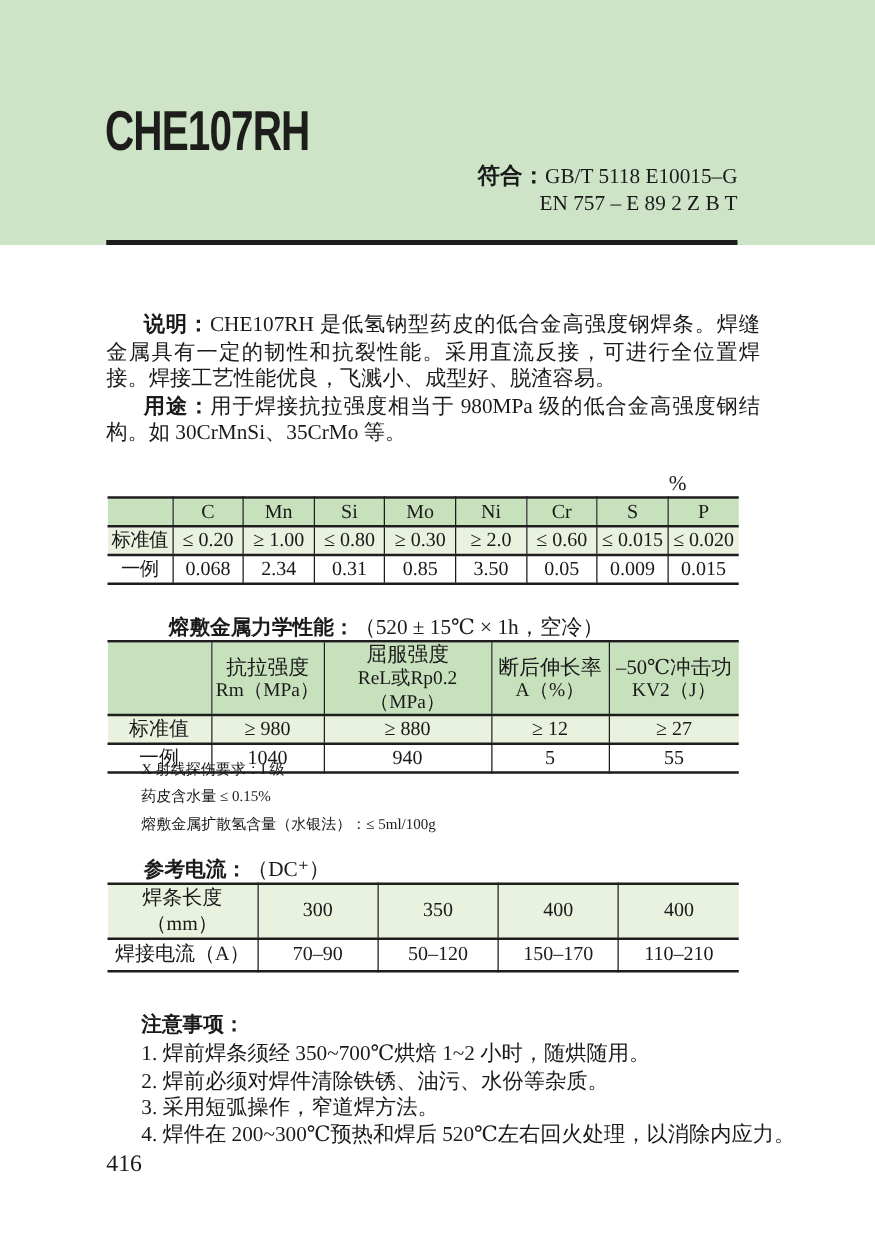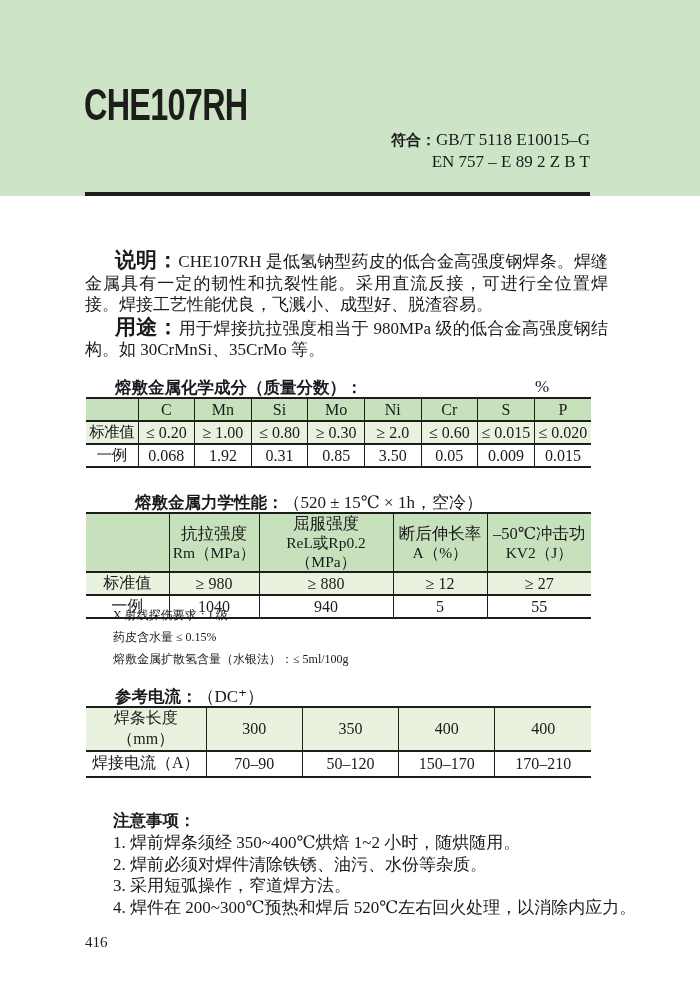--- a/index.html
+++ b/index.html
@@ -26,27 +26,27 @@
     position:absolute;left:84px;top:82px;
     font-family:"Liberation Sans","DejaVu Sans",sans-serif;
     font-weight:700;font-size:45px;line-height:45px;letter-spacing:-1px;
     color:#1d1d1b;
     transform:scaleX(0.72);transform-origin:left top;white-space:nowrap;
   }
   .conform{
     position:absolute;right:110px;top:129px;
     text-align:right;font-size:17px;line-height:22px;white-space:nowrap;
   }
-  .conform .heiti{font-size:15px;}
+  .conform .heiti{font-size:18px;}
   .rule{position:absolute;left:85px;top:192px;width:505px;height:4px;background:var(--rule-black);}
 
   
   .intro{position:absolute;left:85px;top:249px;width:523px;font-size:17px;line-height:21.6px;text-align:justify;}
   .intro p{text-indent:30px;}
-  .intro .heiti{font-size:21px;}
+  .intro .heiti{font-size:17px;}
 
   
   .sect-line{position:absolute;font-size:17px;line-height:20px;white-space:nowrap;}
   .sect-line .heiti{font-size:16.5px;}
   .unit{position:absolute;left:450px;top:0;font-size:17px;}
 
   
   table.dt{position:absolute;border-collapse:collapse;table-layout:fixed;font-size:16px;}
   .dt tr{border-top:2px solid var(--rule-black);}
   .dt{border-bottom:2.5px solid var(--rule-black);}
@@ -70,40 +70,39 @@
   .mech .h2l div{line-height:19px;font-size:16.5px;}
   .mech .h2l div:last-child{font-size:15.5px;}
 
   .curr{left:86px;top:706px;width:505px;font-size:16.5px;}
   .curr tr{height:25.5px;}
 
   .mech-notes{position:absolute;left:113px;top:604px;font-size:12px;line-height:22px;white-space:nowrap;}
   .notes{position:absolute;left:113px;top:810px;font-size:17px;line-height:21.8px;white-space:nowrap;}
   .notes .heiti{font-size:16.5px;}
 
-  .pagenum{position:absolute;left:85px;top:921px;font-size:15px;margin-top:13px;}
+  .pagenum{position:absolute;left:85px;top:921px;font-size:19px;}
 </style>
 </head>
 <body>
 
 <div class="band"></div>
 <div class="product-title">CHE107RH</div>
 <div class="conform">
   <div><span class="heiti">符合：</span><span>GB/T 5118 E10015–G</span></div>
   <div>EN 757 – E 89 2 Z B T</div>
 </div>
 <div class="rule"></div>
 
 <div class="intro">
   <p><span class="heiti">说明：</span><span>CHE107RH 是低氢钠型药皮的低合金高强度钢焊条。焊缝金属具有一定的韧性和抗裂性能。采用直流反接，可进行全位置焊接。焊接工艺性能优良，飞溅小、成型好、脱渣容易。</span></p>
   <p><span class="heiti">用途：</span><span>用于焊接抗拉强度相当于 980MPa 级的低合金高强度钢结构。如 30CrMnSi、35CrMo 等。</span></p>
 </div>
 
 <div class="sect-line" style="left:85px;top:377px;width:505px;">
-  <span class="heiti" style="margin-left:30px;">熔敷金属化学成分（质量分数）：</span>
   <span class="unit">%</span>
 </div>
 <table class="dt chem">
   <colgroup>
     <col style="width:52px;">
       <col style="width:56.6px;">
       <col style="width:56.6px;">
       <col style="width:56.6px;">
       <col style="width:56.6px;">
       <col style="width:56.6px;">
@@ -130,21 +129,21 @@
     <td>≤ 0.80</td>
     <td>≥ 0.30</td>
     <td>≥ 2.0</td>
     <td>≤ 0.60</td>
     <td>≤ 0.015</td>
     <td>≤ 0.020</td>
   </tr>
   <tr class="bg-wh">
     <th>一例</th>
     <td>0.068</td>
-    <td>1.92</td>
+    <td>2.34</td>
     <td>0.31</td>
     <td>0.85</td>
     <td>3.50</td>
     <td>0.05</td>
     <td>0.009</td>
     <td>0.015</td>
   </tr>
 </tbody>
   </table>
 
@@ -218,26 +217,26 @@
     <td>300</td>
     <td>350</td>
     <td>400</td>
     <td>400</td>
   </tr>
   <tr class="bg-wh">
     <th>焊接电流（A）</th>
     <td>70–90</td>
     <td>50–120</td>
     <td>150–170</td>
-    <td>170–210</td>
+    <td>110–210</td>
   </tr>
 </tbody>
   </table>
 
 <div class="notes">
   <div class="heiti">注意事项：</div>
-  <div>1. 焊前焊条须经 350~400℃烘焙 1~2 小时，随烘随用。</div>
+  <div>1. 焊前焊条须经 350~700℃烘焙 1~2 小时，随烘随用。</div>
   <div>2. 焊前必须对焊件清除铁锈、油污、水份等杂质。</div>
   <div>3. 采用短弧操作，窄道焊方法。</div>
   <div>4. 焊件在 200~300℃预热和焊后 520℃左右回火处理，以消除内应力。</div>
 </div>
 
 <div class="pagenum">416</div>
 
 </body></html>

